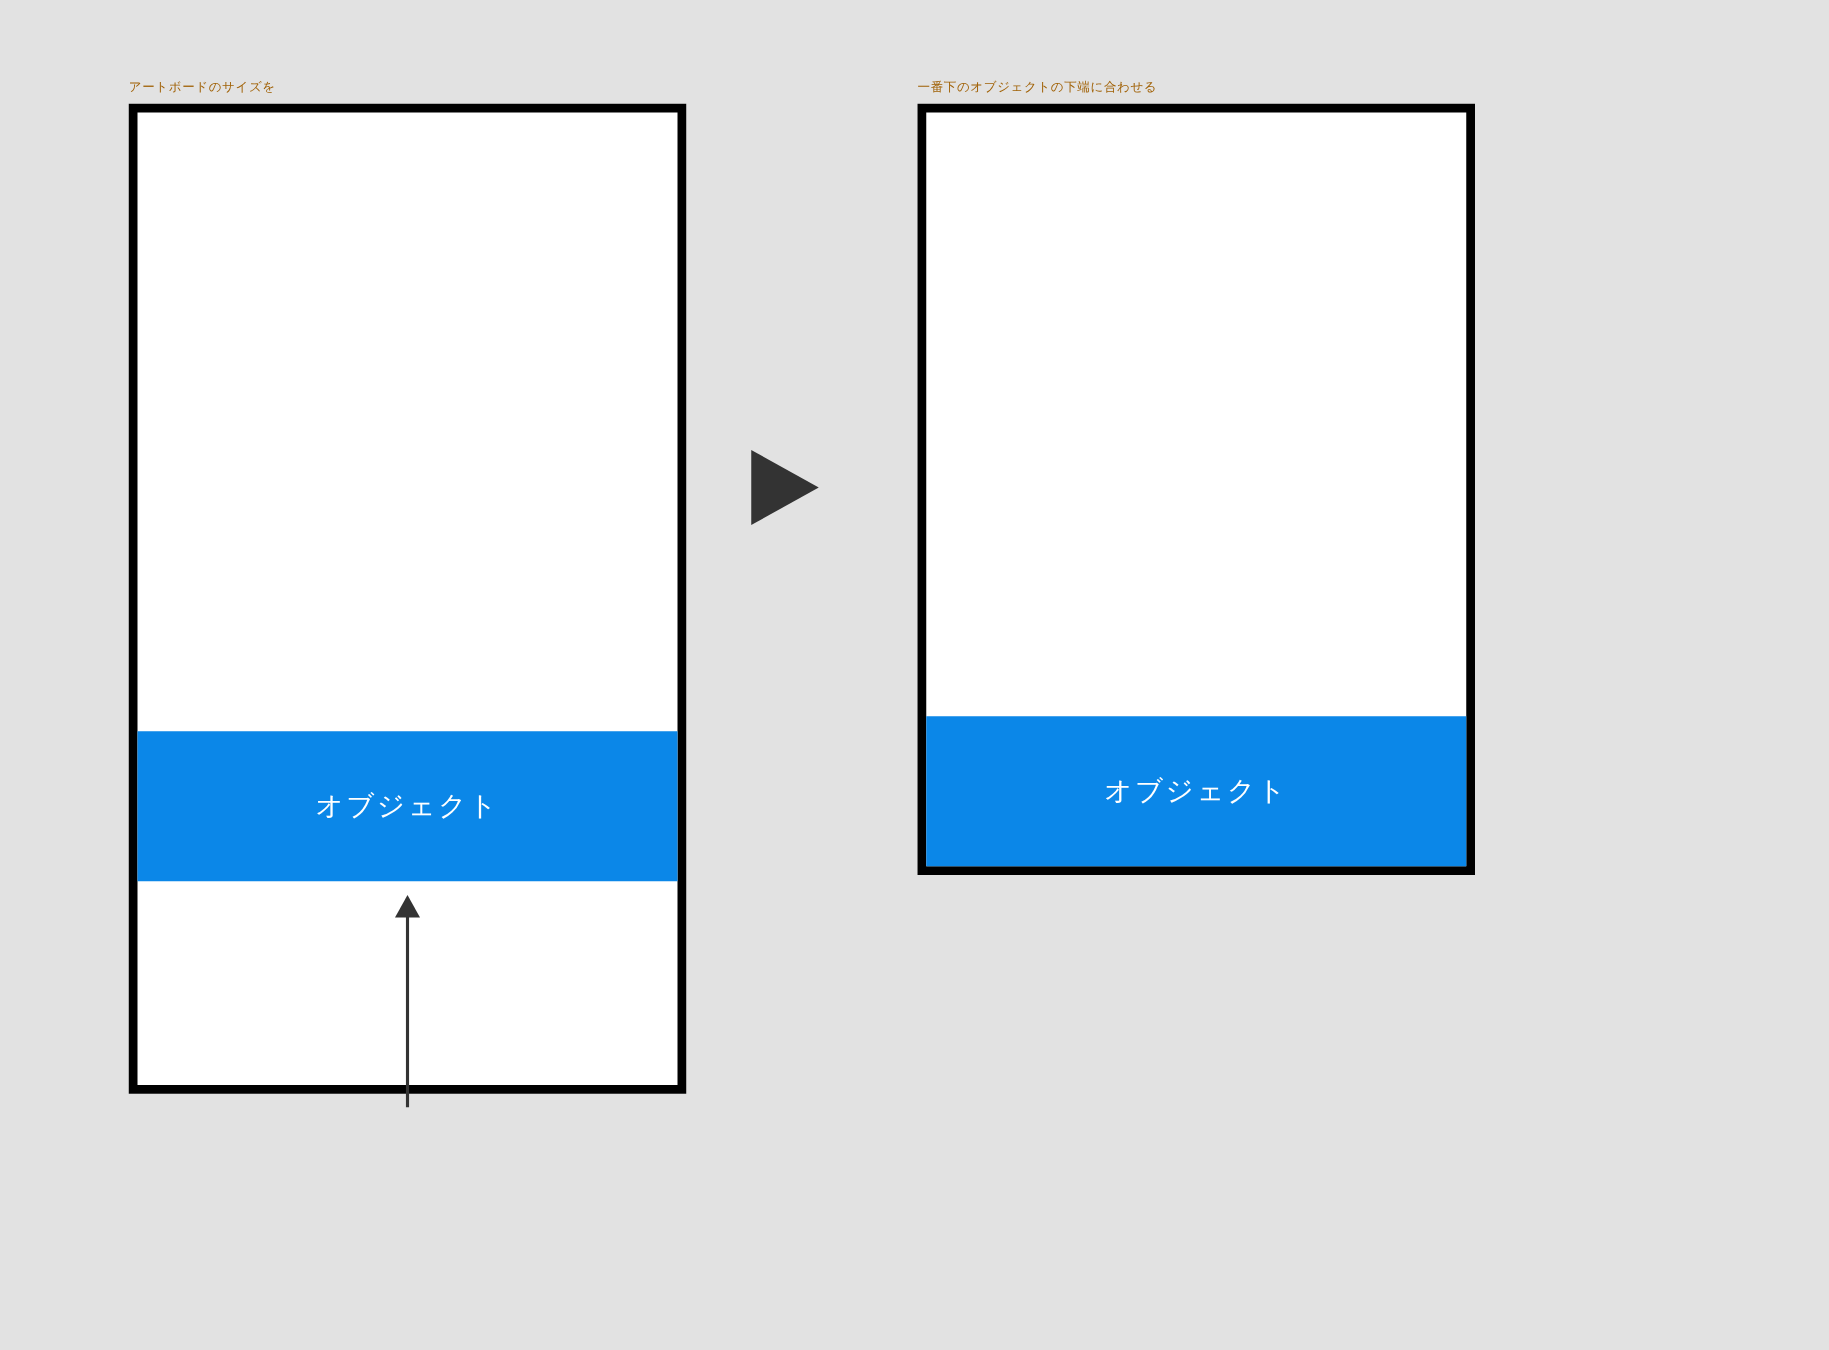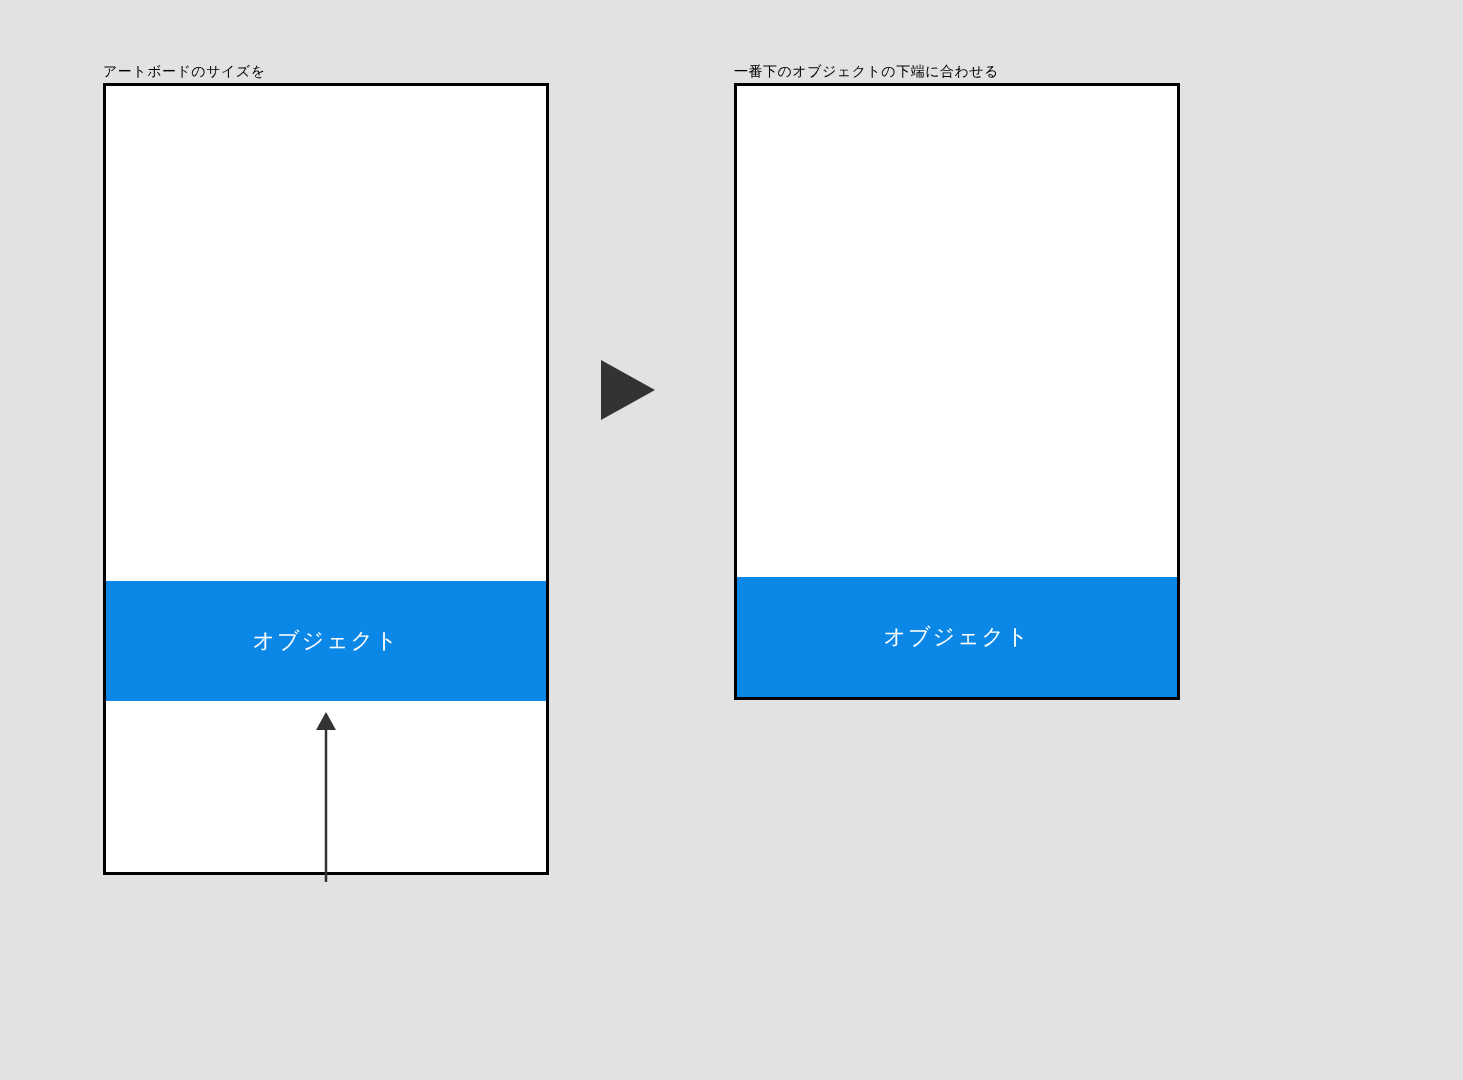--- a/index.html
+++ b/index.html
@@ -9,37 +9,37 @@
     }
     body {
       background: #e2e2e2;
       font-family: -apple-system, BlinkMacSystemFont, "Helvetica Neue", "Hiragino Sans", "Hiragino Kaku Gothic ProN", "Yu Gothic", Meiryo, sans-serif;
       width: 1463px;
       height: 1080px;
       position: relative;
     }
     .panel-label {
       position: absolute;
-      font-size: 14px;
-      color: #000000;
+      font-size: 10px;
+      color: #a16207;
       letter-spacing: 0.5px;
     }
     .label-left {
       left: 103px;
       top: 63px;
     }
     .label-right {
       left: 734px;
       top: 63px;
       text-align: right;
     }
     .artboard {
       position: absolute;
       background: #ffffff;
-      border: 3px solid #000000;
+      border: 7px solid #000000;
     }
     .artboard-left {
       left: 103px;
       top: 83px;
       width: 446px;
       height: 792px;
     }
     .artboard-right {
       left: 734px;
       top: 83px;

